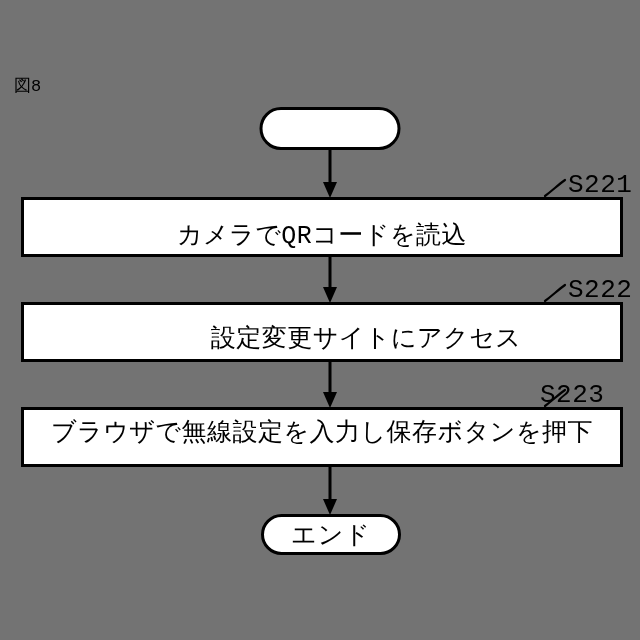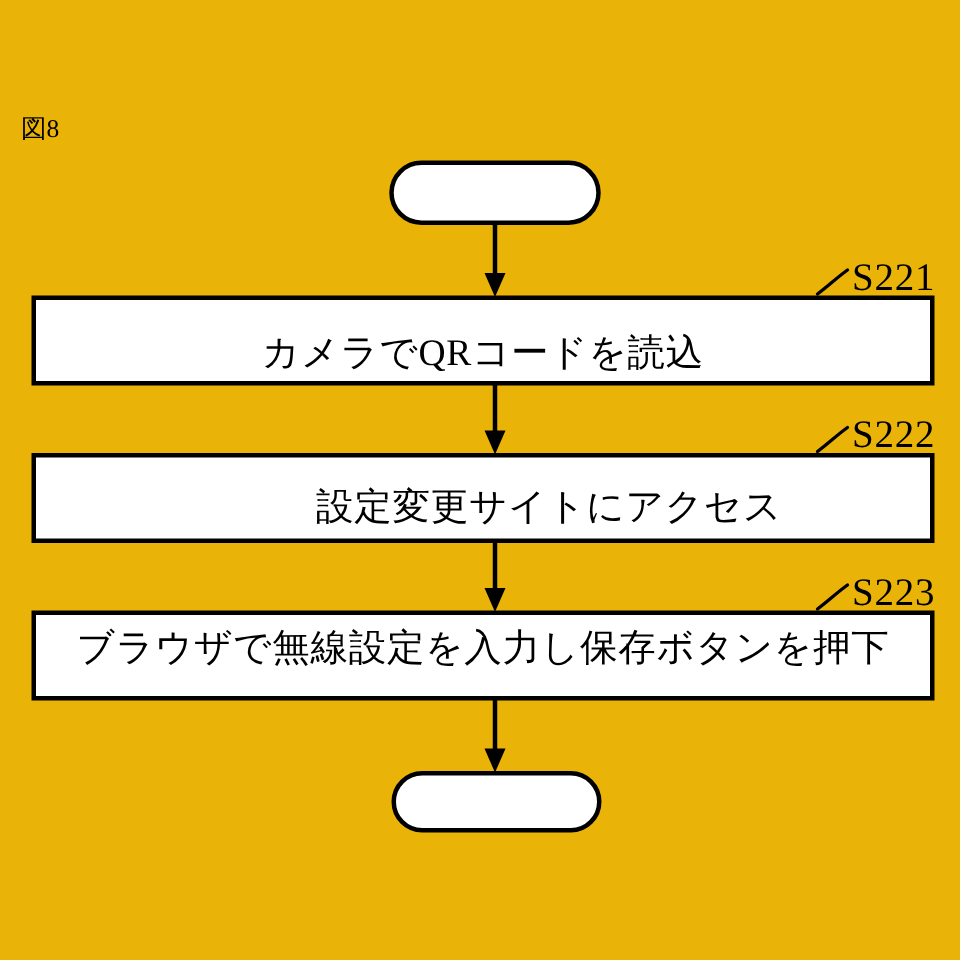--- a/index.html
+++ b/index.html
@@ -4,22 +4,22 @@
 <style>
   html, body {
     margin: 0;
     padding: 0;
     background: #ffffff;
   }
   #figure-root {
     position: relative;
     width: 640px;
     height: 640px;
-    background: #eab308;
-    font-family: Liberation Serif, serif;
+    background: #737373;
+    font-family: Liberation Mono, monospace;
     overflow: hidden;
   }
   #flow-svg {
     position: absolute;
     left: 0;
     top: 0;
     width: 640px;
     height: 640px;
   }
   .fig-label {
@@ -56,21 +56,21 @@
     letter-spacing: 0.5px;
   }
   
   #start-text   { left: 260px; top: 108px; width: 140px; height: 41px; }
   #end-text     { left: 261px; top: 514px; width: 140px; height: 40px; }
   #proc1-text   { left: 22px;  top: 198px; width: 600px; height: 72px; }
   #proc2-text   { left: 22px;  top: 303px; width: 600px; height: 68px; margin-left: 44px; }
   #proc3-text   { left: 22px;  top: 408px; width: 600px; height: 46px; }
   #ref-s221     { left: 568px; top: 170px; }
   #ref-s222     { left: 568px; top: 275px; }
-  #ref-s223     { left: 568px; top: 380px; }
+  #ref-s223     { left: 540px; top: 380px; }
 </style>
 </head>
 <body>
 
 <div id="figure-root">
 
   <div class="fig-label">図8</div>
 
   <svg id="flow-svg" viewBox="0 0 640 640" xmlns="http://www.w3.org/2000/svg">
 
@@ -111,20 +111,21 @@
     <rect x="262.5" y="515.5" width="137" height="38" rx="19" ry="19" fill="#ffffff" stroke="#000000" stroke-width="3"></rect>
   </svg>
 
 
   <div id="proc1-text" class="node-text process-text">カメラでQRコードを読込</div>
 
   <div id="proc2-text" class="node-text process-text">設定変更サイトにアクセス</div>
 
   <div id="proc3-text" class="node-text process-text">ブラウザで無線設定を入力し保存ボタンを押下</div>
 
+  <div id="end-text" class="node-text terminal-text">エンド</div>
 
   <div id="ref-s221" class="step-ref">S221</div>
 
   <div id="ref-s222" class="step-ref">S222</div>
 
   <div id="ref-s223" class="step-ref">S223</div>
 
 </div>
 
 </body></html>

